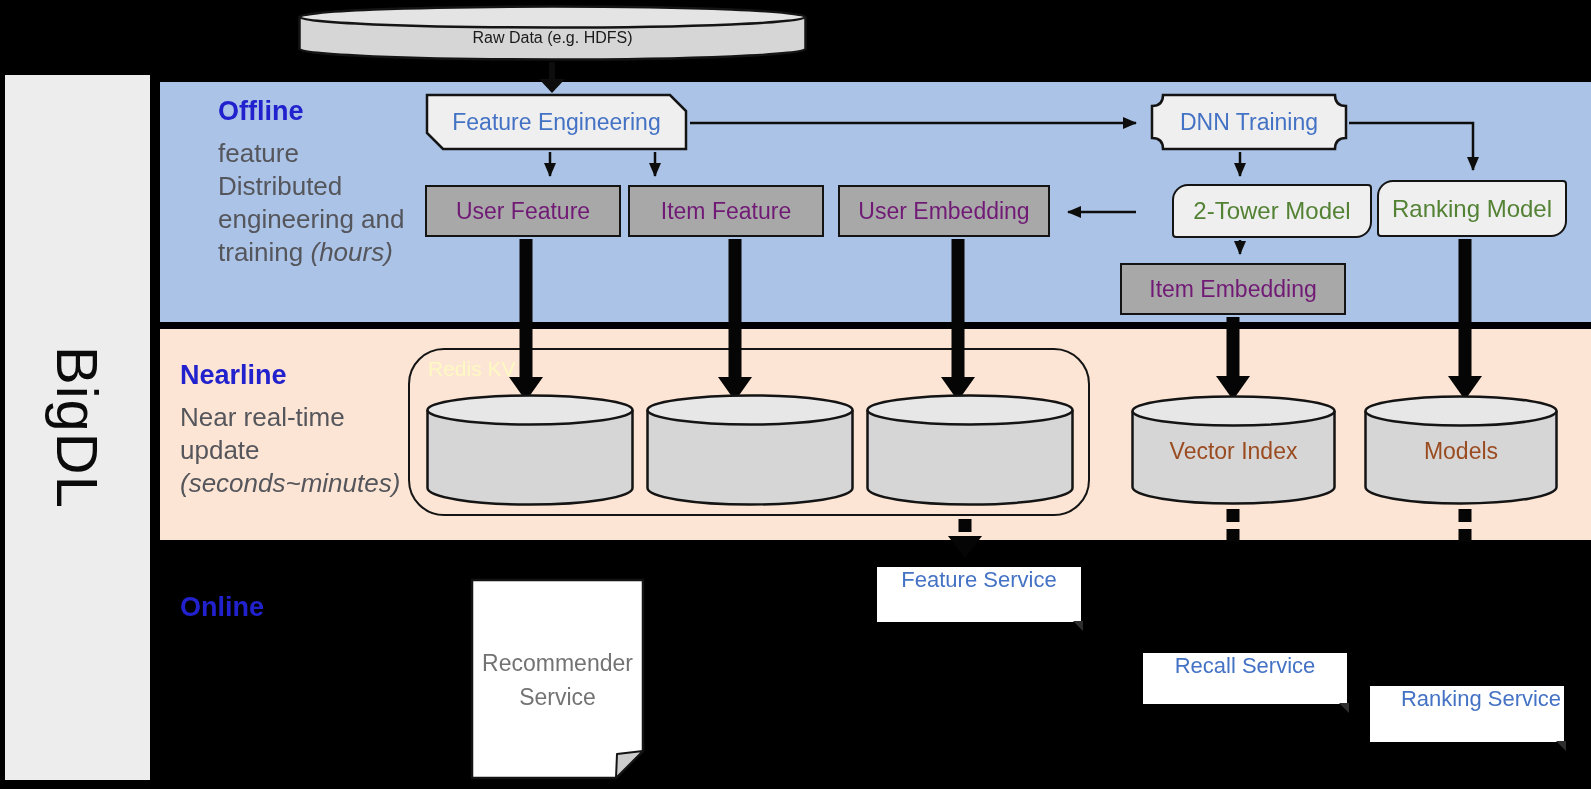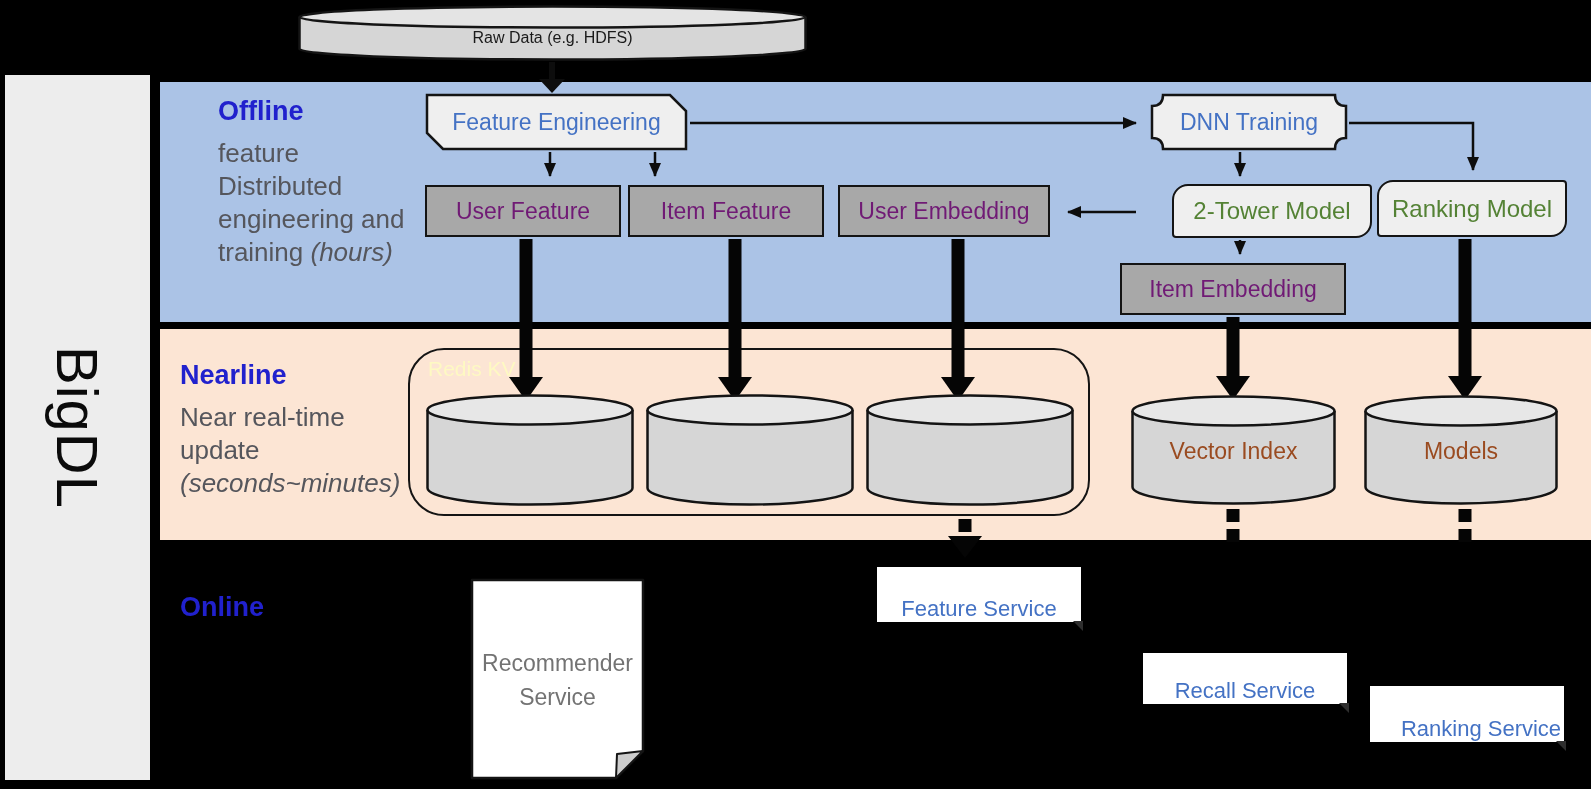--- a/index.html
+++ b/index.html
@@ -34,21 +34,21 @@
   .dark-txt{color:#1a1a1a;}
   .brown-txt{color:#9a4b20;}
   
   #redis-container{position:absolute;left:408px;top:348px;width:682px;height:168px;
                    border:2.5px solid #141414;border-radius:36px;z-index:4;box-sizing:border-box;}
   #redis-label{position:absolute;left:18px;top:7px;font-size:21px;color:#fef9c3;white-space:nowrap;}
   
   .cyl{position:absolute;z-index:10;}
   .cyl .lbl{position:absolute;left:0;right:0;top:44px;text-align:center;font-size:23px;}
   
-  .service{position:absolute;background:#fff;z-index:10;display:flex;align-items:flex-end;
+  .service{position:absolute;background:#fff;z-index:10;display:flex;align-items:flex-start;
            justify-content:center;font-size:22px;color:#4472c4;white-space:nowrap;}
   .curl{position:absolute;right:-2px;bottom:-9px;width:0;height:0;
         border-left:10px solid transparent;border-top:10px solid #2e2e2e;}
   
   #recommender-doc{position:absolute;left:470px;top:578px;width:175px;height:202px;z-index:10;}
   #recommender-doc .txt{position:absolute;left:0;right:0;top:68px;text-align:center;
                         font-size:23px;line-height:34px;color:#737373;}
 </style>
 </head>
 <body>

